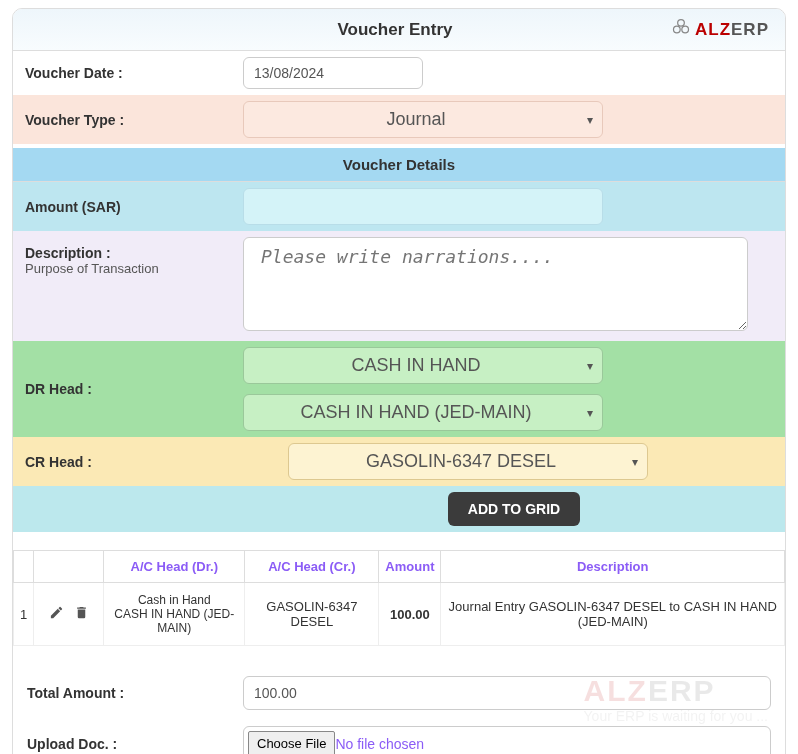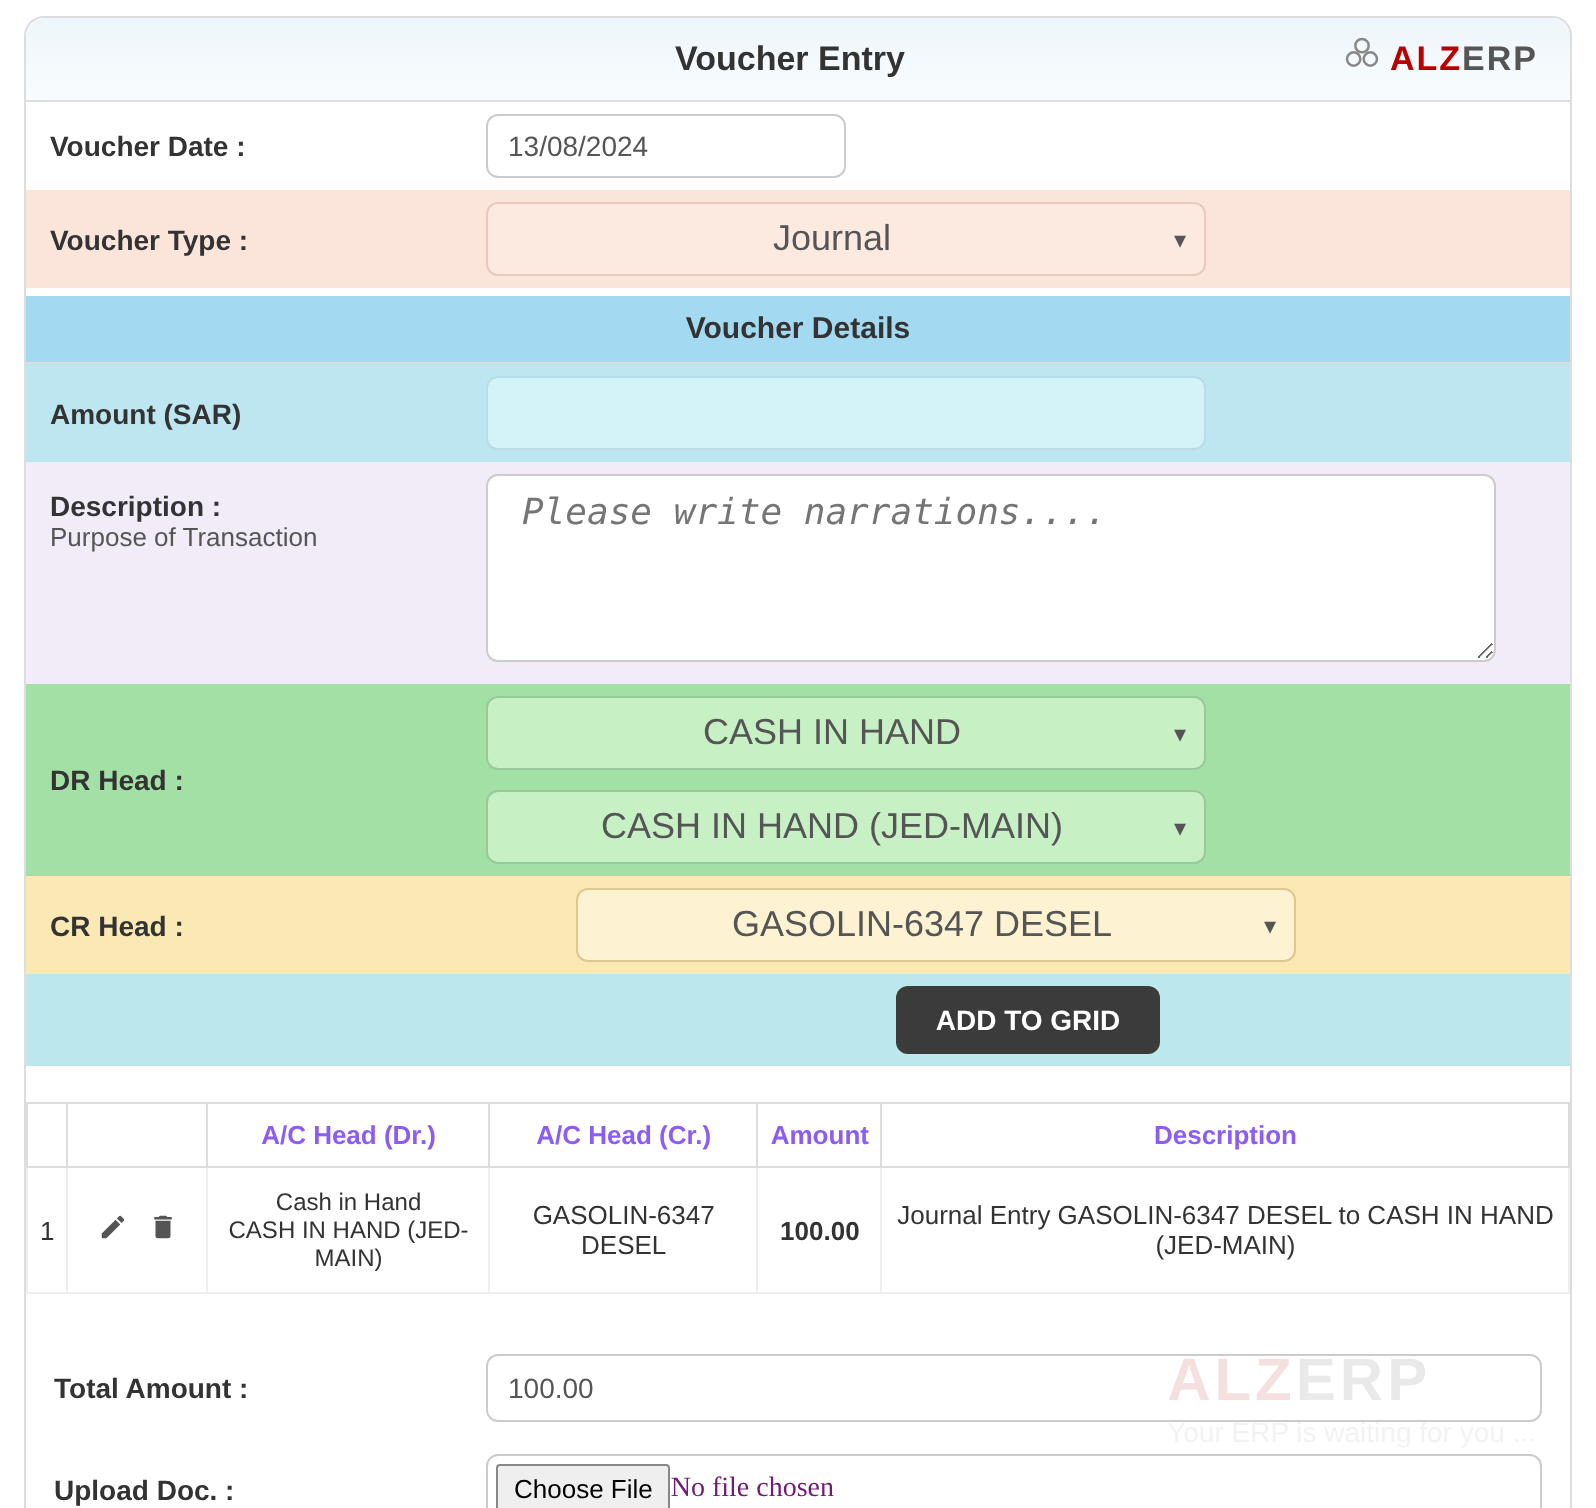--- a/index.html
+++ b/index.html
@@ -265,22 +265,21 @@
     .file-btn {
       padding: 4px 8px;
       border: 1px solid #888;
       background: #efefef;
       border-radius: 2px;
       font-size: 13px;
       cursor: pointer;
     }
     .file-text {
       font-size: 14px;
-      color: #701a75;
-      font-family: Liberation Serif, serif;
+      color: #8b5cf6;
     }
     .action-buttons-row {
       display: flex;
       gap: 12px;
       padding: 6px 0 14px 244px;
     }
     
     .watermark {
       position: absolute;
       right: 30px;

